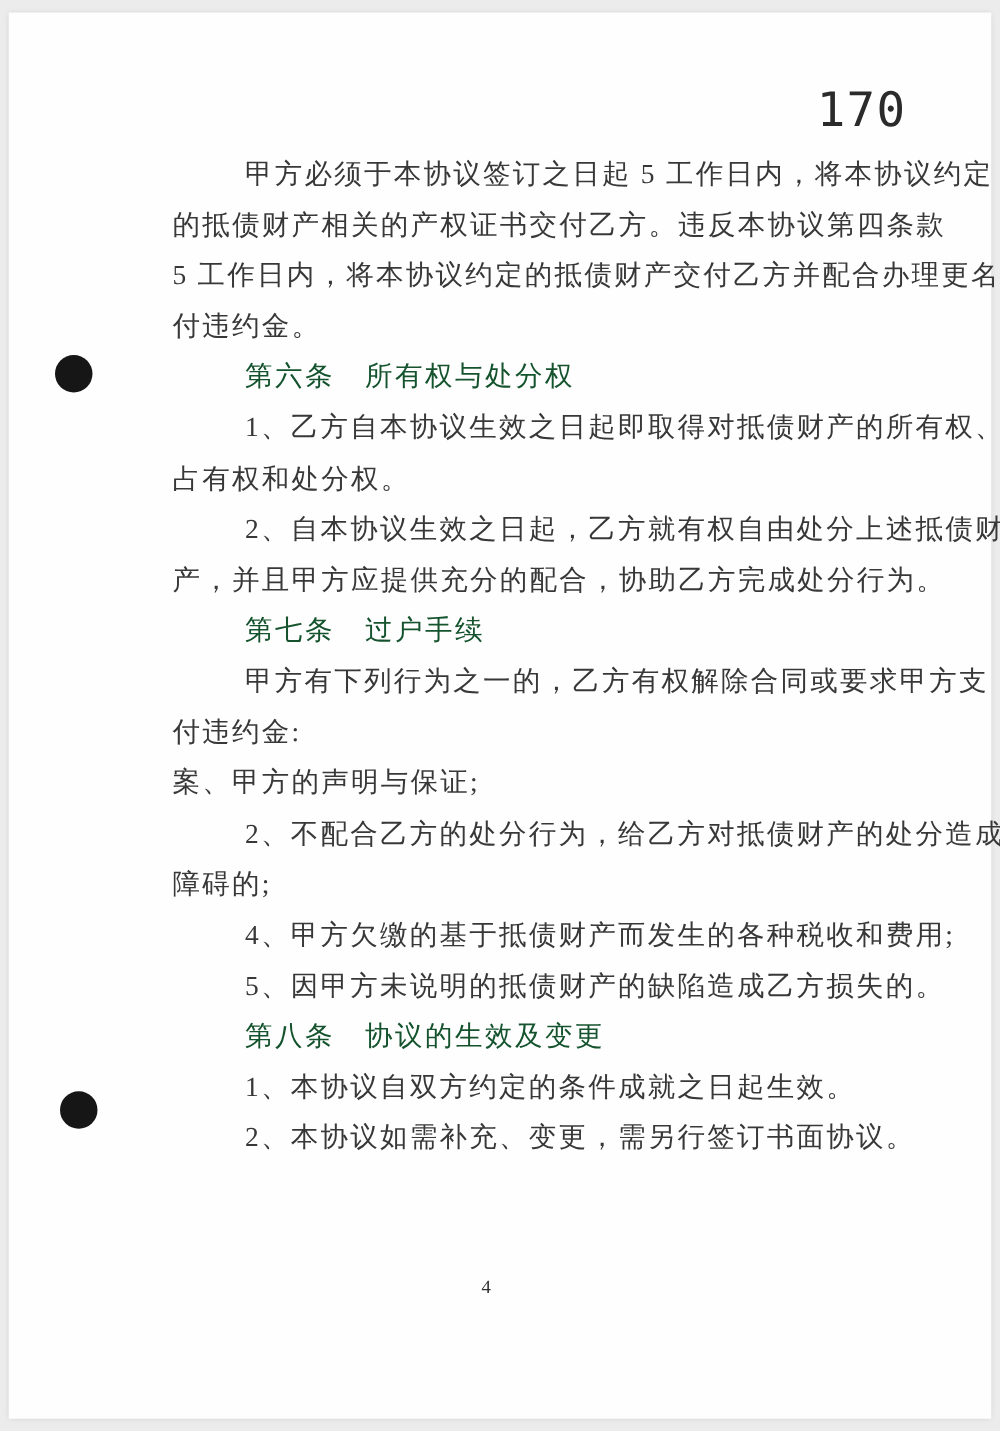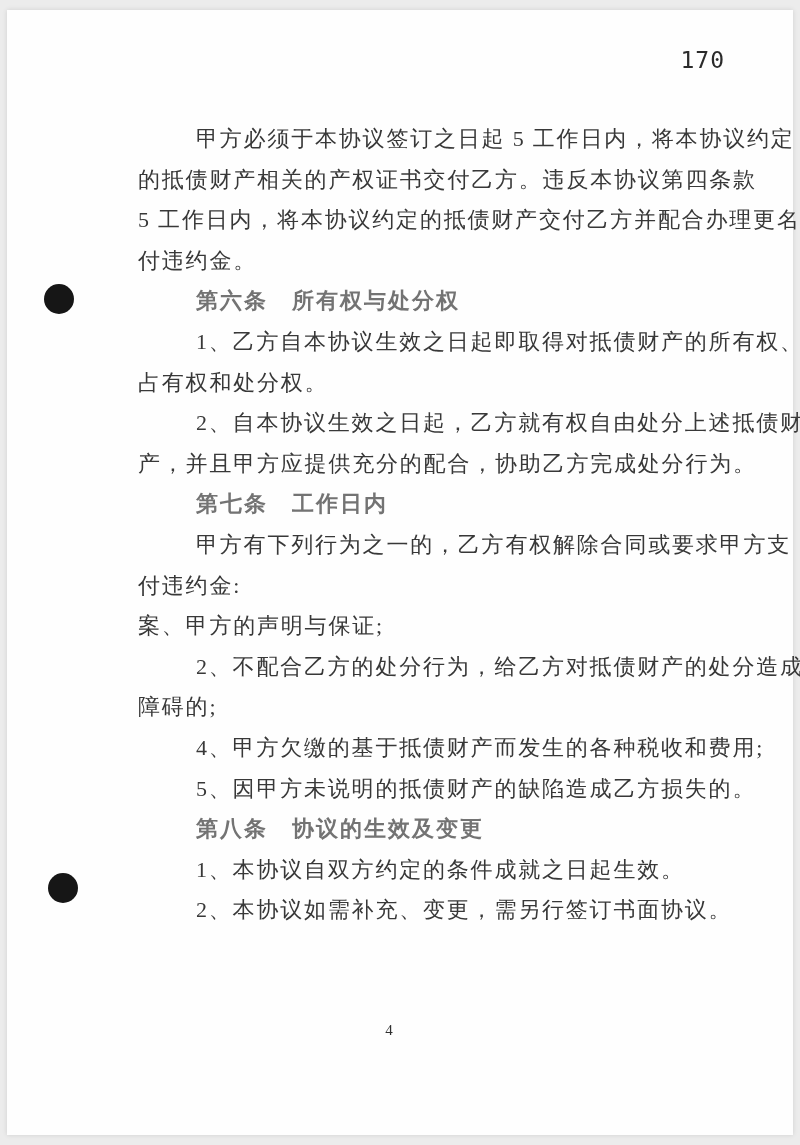--- a/index.html
+++ b/index.html
@@ -19,24 +19,24 @@
     position: absolute;
     left: 7px;
     top: 10px;
     width: 786px;
     height: 1125px;
     background: #fefefe;
     box-shadow: 0 0 5px rgba(0,0,0,0.12);
   }
   .corner-number {
     position: absolute;
-    top: 37px;
+    top: 56px;
     right: 68px;
     font-family: "DejaVu Sans Mono", monospace;
-    font-size: 23px;
+    font-size: 38px;
     letter-spacing: 1px;
     color: #2b2b2b;
   }
   .content {
     position: absolute;
     left: 83px;   
     top: 109px;   
     right: 70px;
     color: #383838;
   }
@@ -45,22 +45,22 @@
     line-height: 40.6px;
     font-size: 22px;
     letter-spacing: 1.8px;
     white-space: pre;
     overflow: visible;
     margin-left: 48px;
   }
   .line.indent { padding-left: 58px; }
   .line.heading {
     padding-left: 58px;
-    font-weight: 700;
-    color: #737373;
+    font-weight: 400;
+    color: #14532d;
     letter-spacing: 2px;
   }
   .hole {
     position: absolute;
     width: 30px;
     height: 30px;
     border-radius: 50%;
     background: #161616;
   }
   .hole-1 { left: 37px; top: 274px; }  
@@ -90,21 +90,21 @@
     <div class="content" id="doc-lines">
         <div class="line indent">甲方必须于本协议签订之日起 5 工作日内，将本协议约定</div>
         <div class="line">的抵债财产相关的产权证书交付乙方。违反本协议第四条款</div>
         <div class="line">5 工作日内，将本协议约定的抵债财产交付乙方并配合办理更名</div>
         <div class="line">付违约金。</div>
         <div class="line heading">第六条　所有权与处分权</div>
         <div class="line indent">1、乙方自本协议生效之日起即取得对抵债财产的所有权、</div>
         <div class="line">占有权和处分权。</div>
         <div class="line indent">2、自本协议生效之日起，乙方就有权自由处分上述抵债财</div>
         <div class="line">产，并且甲方应提供充分的配合，协助乙方完成处分行为。</div>
-        <div class="line heading">第七条　工作日内</div>
+        <div class="line heading">第七条　过户手续</div>
         <div class="line indent">甲方有下列行为之一的，乙方有权解除合同或要求甲方支</div>
         <div class="line">付违约金:</div>
         <div class="line">案、甲方的声明与保证;</div>
         <div class="line indent">2、不配合乙方的处分行为，给乙方对抵债财产的处分造成</div>
         <div class="line">障碍的;</div>
         <div class="line indent">4、甲方欠缴的基于抵债财产而发生的各种税收和费用;</div>
         <div class="line indent">5、因甲方未说明的抵债财产的缺陷造成乙方损失的。</div>
         <div class="line heading">第八条　协议的生效及变更</div>
         <div class="line indent">1、本协议自双方约定的条件成就之日起生效。</div>
         <div class="line indent">2、本协议如需补充、变更，需另行签订书面协议。</div>

